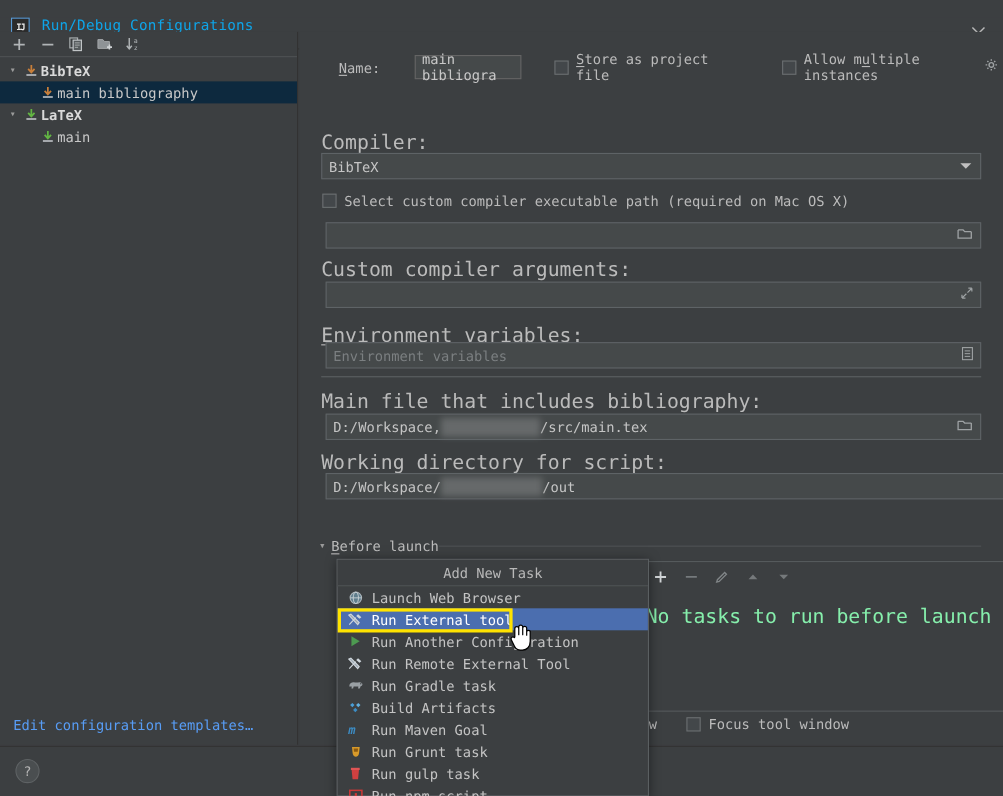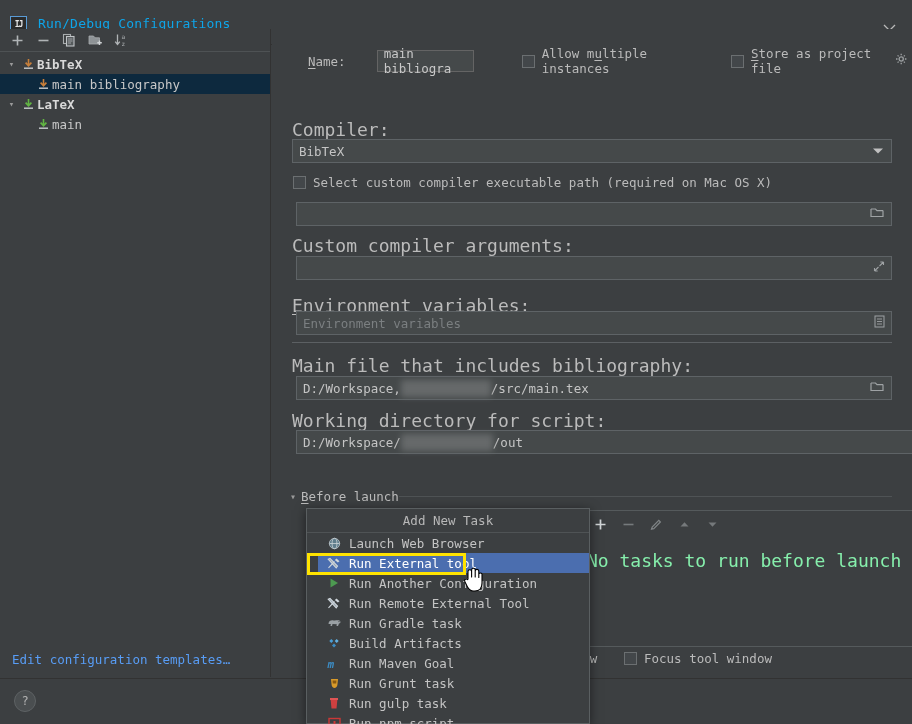--- a/index.html
+++ b/index.html
@@ -125,21 +125,21 @@
     border: 1px solid #5a5f61; box-shadow: 0 2px 10px rgba(0,0,0,.5);
     z-index: 50;
   }
   .popup-header {
     height: 24px; display: flex; align-items: center; justify-content: center;
     color: #b8b8b8; font-size: 12.5px; border-bottom: 1px solid #4f5355;
     background: #3c3f41;
   }
   .popup-item {
     height: 20px; display: flex; align-items: center; gap: 7px;
-    padding-left: 8px; color: #c4c4c4; font-size: 12.5px; cursor: pointer; margin-left: 11px;
+    padding-left: 8px; color: #c4c4c4; font-size: 12.5px; cursor: pointer;
   }
   .popup-item.selected { background: #4b6eaf; color: #ffffff; }
   .pi-icon { width: 16px; display: inline-flex; justify-content: center; align-items: center; }
 
   .focus-box {
     position: absolute; border: 3px solid #ffe300; z-index: 60;
     pointer-events: none;
   }
   .cursor { position: absolute; z-index: 70; pointer-events: none; }
 
@@ -263,28 +263,28 @@
   <div class="right-panel">
 
     <div class="name-row row">
       <span class="lbl">
         <span class="u">N</span><span>ame:</span>
       </span>
       <div class="name-input">
         <span>main bibliogra</span>
       </div>
 
+      <div class="cb-item" style="margin-left:30px;">
+        <span class="cbx"></span>
+        <span class="lbl"><span class="u">S</span>tore as project file</span>
+      </div>
+
       <div class="cb-item" style="margin-left:48px;">
         <span class="cbx"></span>
         <span class="lbl">Allow m<span class="u">u</span>ltiple instances</span>
-      </div>
-
-      <div class="cb-item" style="margin-left:30px;">
-        <span class="cbx"></span>
-        <span class="lbl"><span class="u">S</span>tore as project file</span>
       </div>
       <span style="margin-left:5px;">
         <svg width="13" height="13" viewBox="0 0 13 13">
           <circle cx="6.2" cy="6" r="2.1" fill="none" stroke="#9ea2a4" stroke-width="1.3"></circle>
           <path d="M6.2 .8 V2.3 M6.2 9.7 V11.2 M1 6 H2.5 M9.9 6 H11.4 M2.6 2.4 L3.6 3.4 M8.8 8.6 L9.8 9.6 M9.8 2.4 L8.8 3.4 M3.6 8.6 L2.6 9.6" stroke="#9ea2a4" stroke-width="1.3"></path>
         </svg>
       </span>
     </div>
 
     <div class="field-label" style="left:20px; top:90px;">Compiler:</div>

